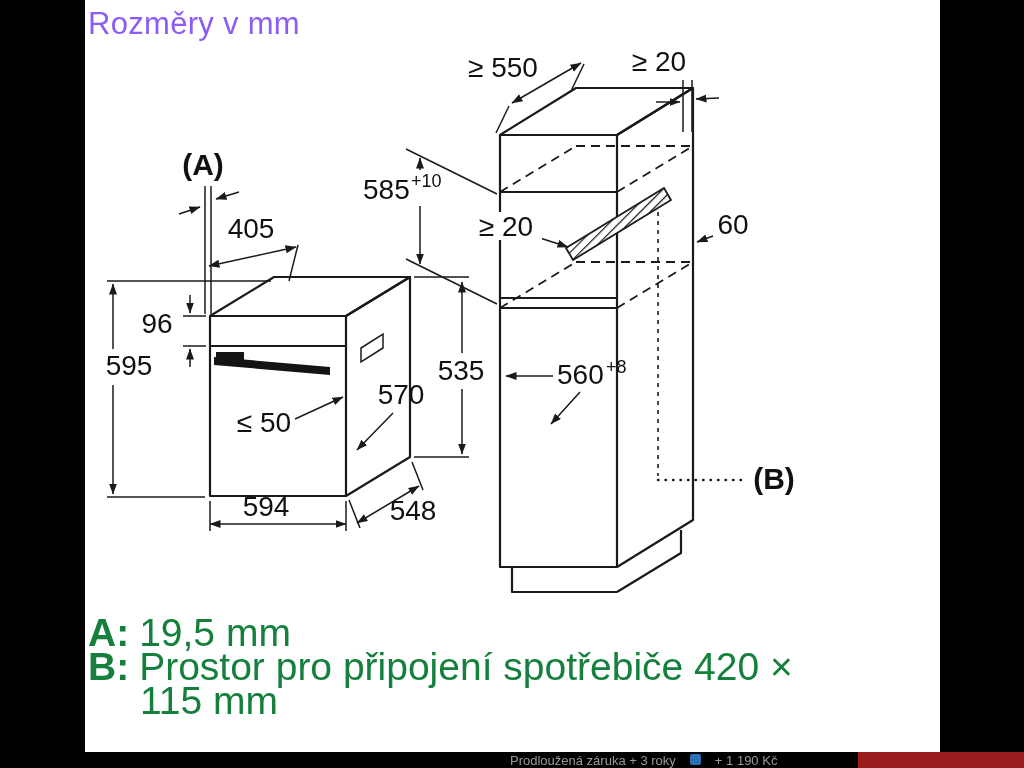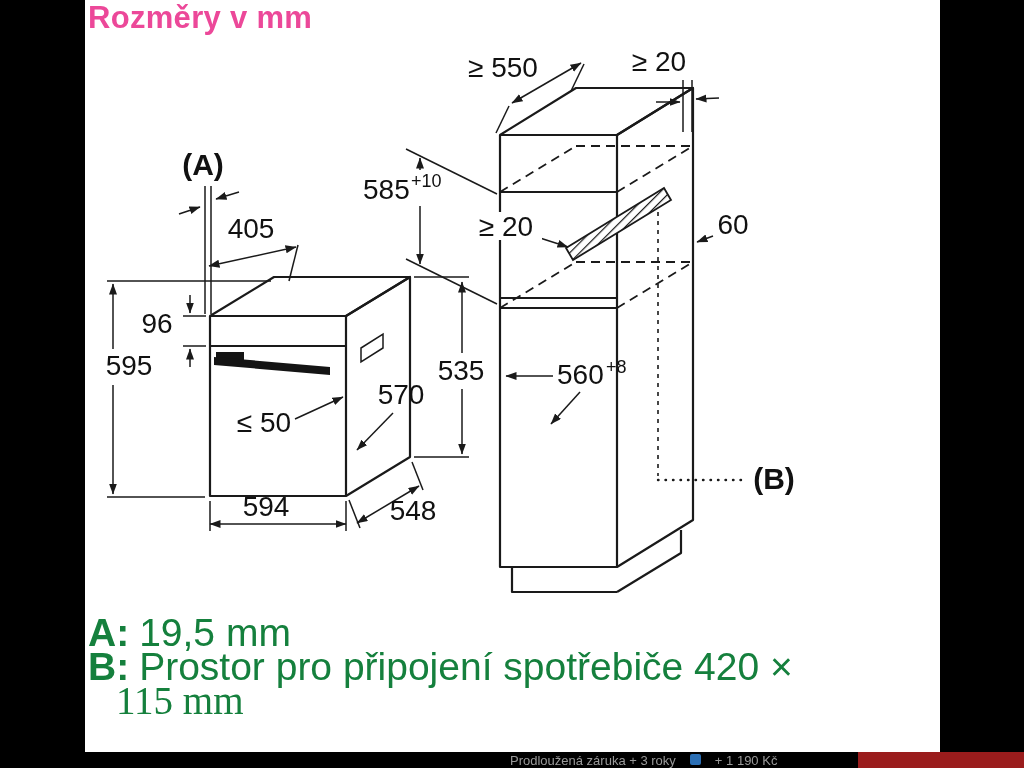--- a/index.html
+++ b/index.html
@@ -1,36 +1,36 @@
 <!DOCTYPE html>
 <html><head>
 <meta charset="utf-8">
 <style>
   html,body{margin:0;padding:0;background:#222;}
   .stage{position:relative;width:1024px;height:768px;background:#ffffff;overflow:hidden;
          font-family:"Liberation Sans",sans-serif;color:#111;}
   .pillar{position:absolute;top:0;height:768px;background:#000;}
   .pillar.left{left:0;width:85px;}
   .pillar.right{right:0;width:84px;}
-  .title{position:absolute;left:88px;top:0;margin:0;font-size:31px;font-weight:700;
-         letter-spacing:.3px;color:#ec4899;}
+  .title{position:absolute;left:88px;top:6px;margin:0;font-size:31px;font-weight:400;
+         letter-spacing:.3px;color:#8b5cf6;}
   svg.diagram{position:absolute;left:0;top:0;}
   svg .outl{fill:none;stroke:#1a1a1a;stroke-width:2.2;stroke-linejoin:round;}
   svg .thin{fill:none;stroke:#1a1a1a;stroke-width:1.5;}
   svg .dash{fill:none;stroke:#1a1a1a;stroke-width:1.8;stroke-dasharray:9 6;}
   svg .dashfine{fill:none;stroke:#1a1a1a;stroke-width:1.6;stroke-dasharray:4 5;}
   svg .dot{fill:none;stroke:#1a1a1a;stroke-width:2.4;stroke-dasharray:.5 7;stroke-linecap:round;}
   svg .solidfill{fill:#141414;stroke:none;}
   svg text{font-family:"Liberation Sans",sans-serif;fill:#111;}
   svg .dtx{font-size:28px;}
   svg .sup{font-size:18px;}
   svg .lbl{font-size:30px;font-weight:700;}
   .legend{position:absolute;left:88px;top:616px;font-size:39px;line-height:34px;color:#15803d;}
   .legend .key{font-weight:700;margin-right:10px;}
-  .legend .cont{margin-left:28px;font-family:Liberation Serif, serif;}
+  .legend .cont{margin-left:52px;}
   .footer{position:absolute;left:85px;right:0;bottom:0;height:16px;background:#000000;
           display:flex;align-items:flex-start;overflow:hidden;padding-left:425px;box-sizing:border-box;}
   .f-text{font-size:13px;line-height:18px;color:#9a9a9a;white-space:nowrap;margin-right:14px;}
   .f-icon{display:inline-block;width:11px;height:11px;margin:2px 14px 0 0;border-radius:2px;background:#2b6fb5;}
   .f-badge{position:absolute;right:0;top:0;width:166px;height:16px;background:#9a1c1c;}
 </style>
 </head>
 <body>
 
 <div class="stage">

